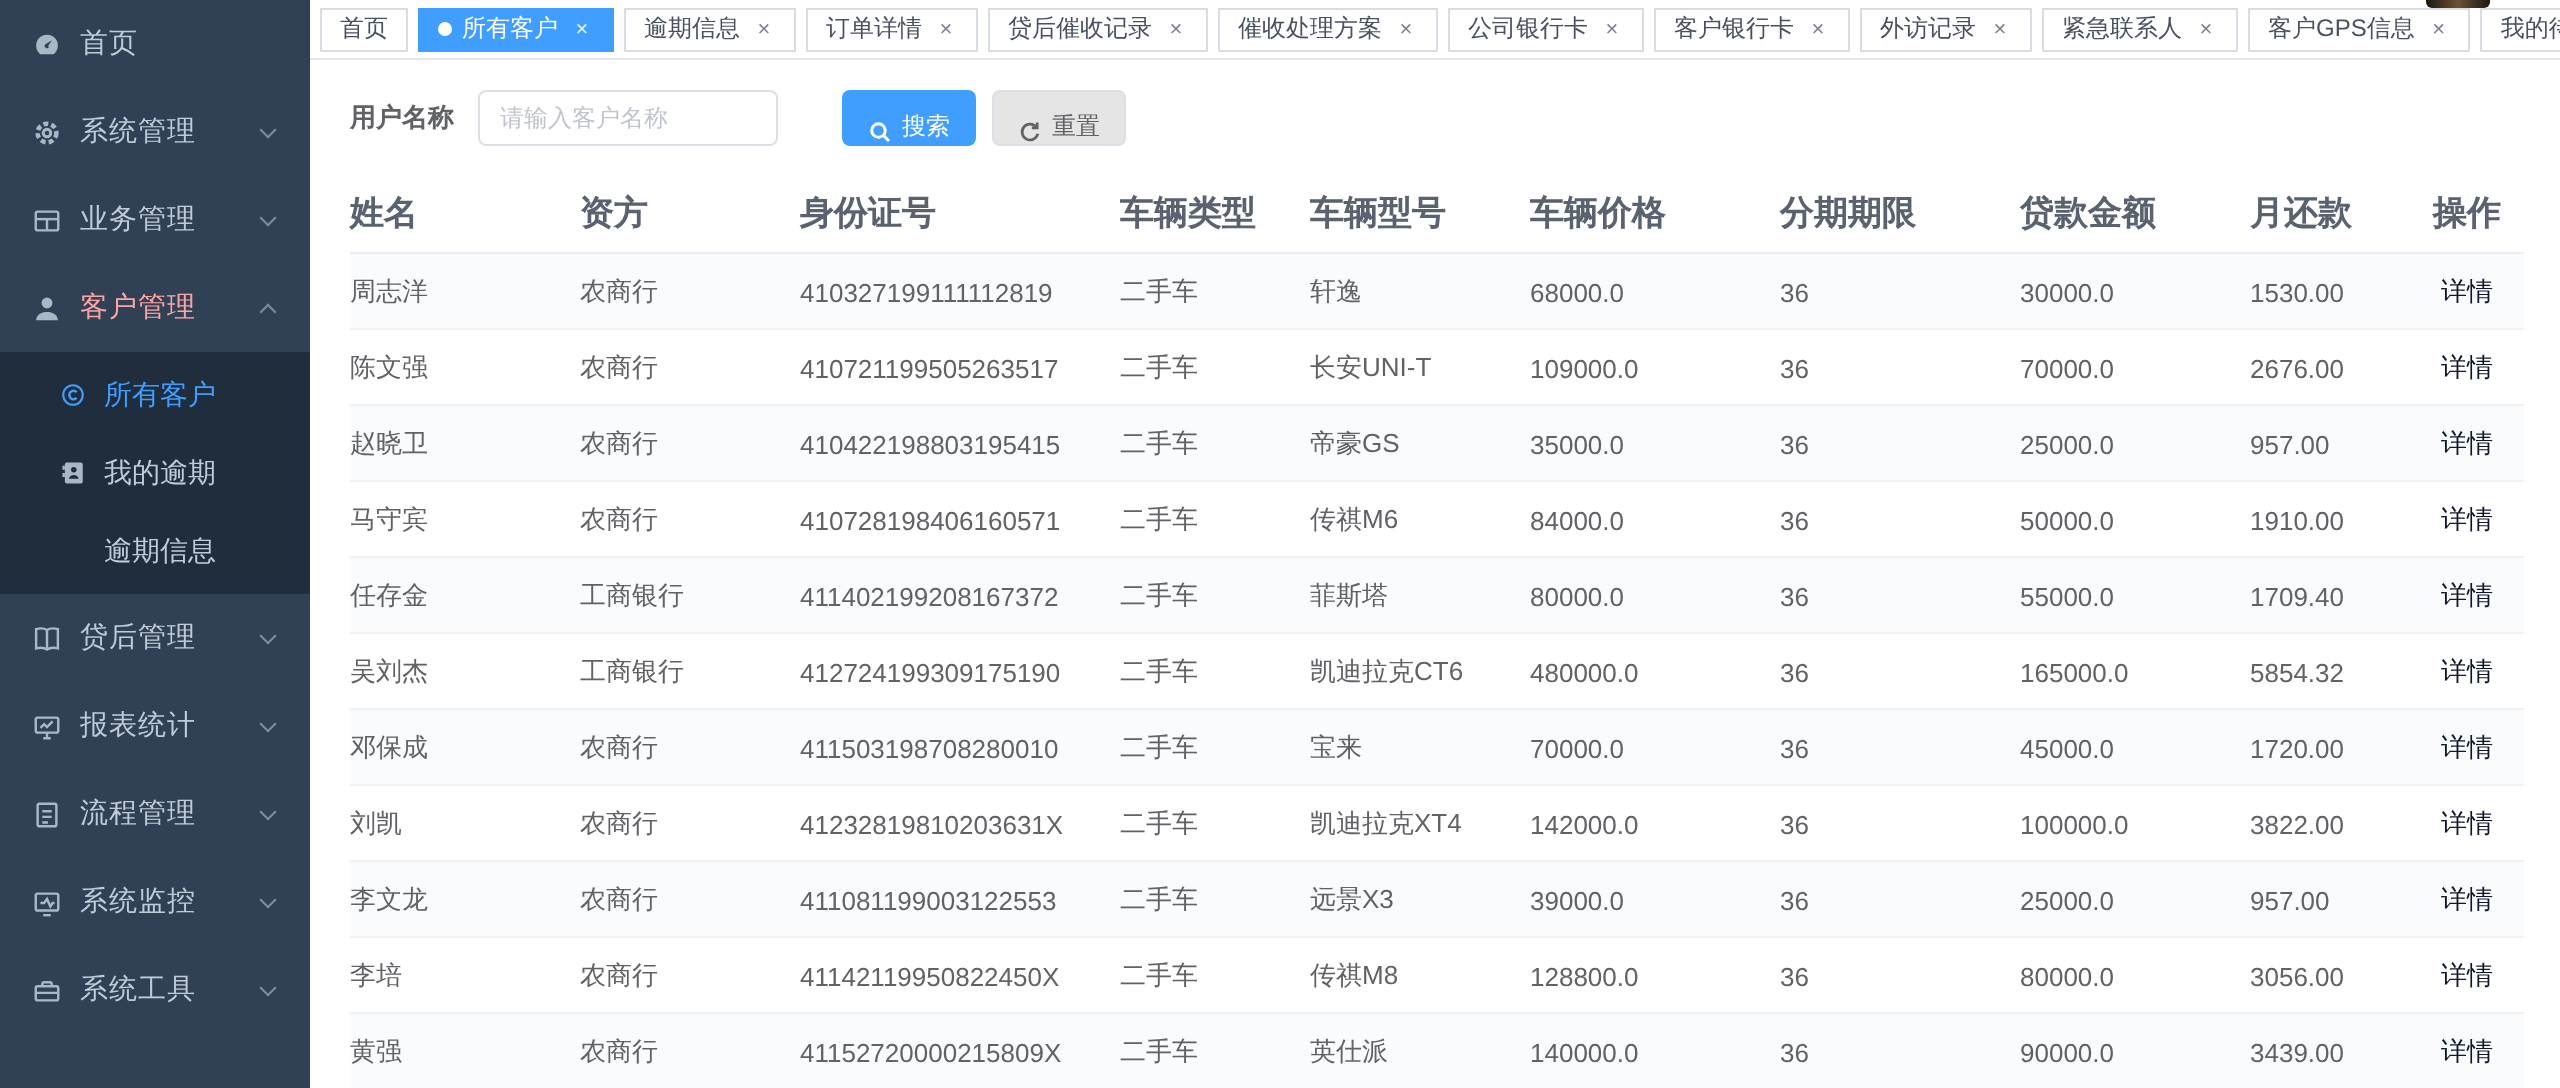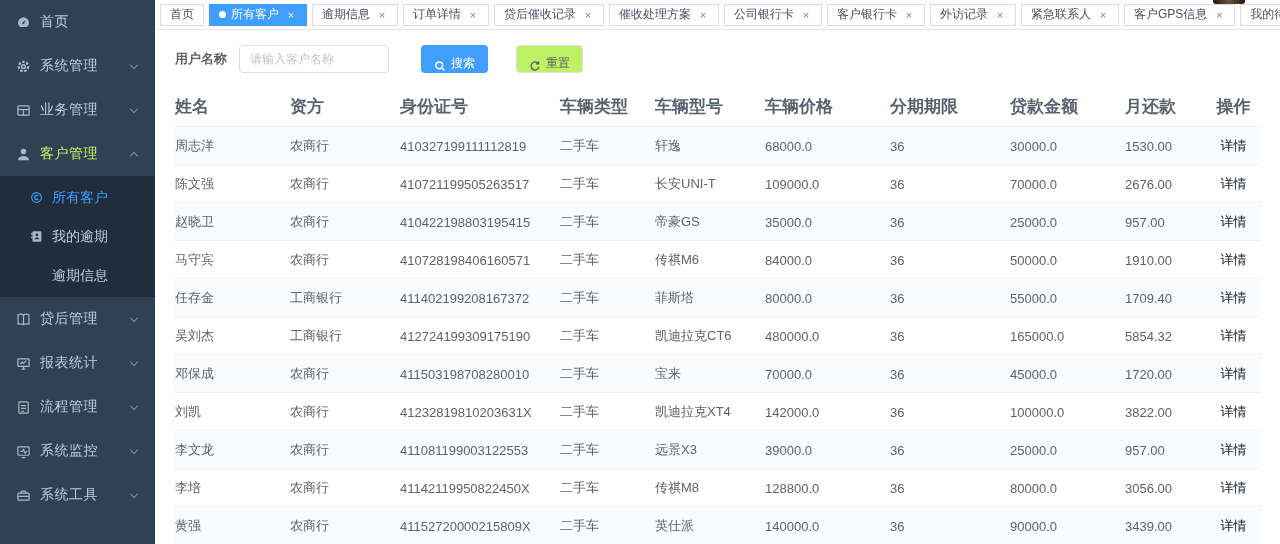--- a/index.html
+++ b/index.html
@@ -4,21 +4,21 @@
 <style>
   * { margin:0; padding:0; box-sizing:border-box; }
   body { font-family:"Liberation Sans","DejaVu Sans",sans-serif; background:#fff; }
   .app { position:relative; width:1280px; height:544px; overflow:hidden; background:#fff; display:flex; }
 
   
   .sidebar { width:155px; height:100%; background:#304156; flex:0 0 155px; overflow:hidden; }
   .side-item { height:44px; display:flex; align-items:center; padding-left:16px; color:#bfcbd9; font-size:14px; cursor:pointer; }
   .side-item .sicon { width:24px; display:flex; align-items:center; color:#aab8c5; flex:0 0 24px; }
   .side-item .slabel { flex:1; letter-spacing:.5px; }
-  .side-item.active-parent .slabel { color:#bef264; }
+  .side-item.active-parent .slabel { color:#fca5a5; }
   .chev { display:inline-block; width:6px; height:6px; border-right:1.4px solid #7e8c9d; border-bottom:1.4px solid #7e8c9d; margin-right:18px; }
   .chev.down { transform:rotate(45deg); margin-bottom:3px; }
   .chev.up { transform:rotate(-135deg); margin-top:3px; }
   .submenu { background:#1f2d3d; padding:2px 0; }
   .sub-item { height:39px; display:flex; align-items:center; padding-left:30px; color:#bfcbd9; font-size:14px; cursor:pointer; }
   .sub-item .sicon { width:22px; display:flex; align-items:center; color:#aab8c5; flex:0 0 22px; }
   .sub-item.active { color:#409EFF; }
   .sub-item.active .sicon { color:#409EFF; }
   .sub-item.noicon { padding-left:52px; }
 
@@ -34,21 +34,21 @@
   .avatar-cutoff { position:absolute; top:0; left:1213px; width:32px; height:4px; background:linear-gradient(90deg,#1c1712,#6b5233,#1c1712); border-radius:0 0 3px 3px; z-index:5; }
 
   .content { flex:1; background:#fff; padding:0 18px 0 20px; overflow:hidden; }
 
   .search-row { display:flex; align-items:center; height:56px; padding-top:2px; }
   .search-label { font-size:13px; font-weight:bold; color:#606266; margin-right:12px; }
   .search-input { width:150px; height:28px; border:1px solid #dcdfe6; border-radius:4px; padding:4px 10px; font-size:12px; color:#606266; outline:none; font-family:inherit; }
   .search-input::placeholder { color:#c0c4cc; }
   .btn { display:inline-flex; align-items:flex-end; gap:5px; height:28px; padding:0 12px; border-radius:4px; font-size:12px; cursor:pointer; border:1px solid transparent; font-family:inherit; }
   .btn-search { background:#409EFF; color:#fff; margin-left:32px; }
-  .btn-reset { background:#bef264; color:#606266; border-color:#dcdfe6; margin-left:28px; }
+  .btn-reset { background:#e5e5e5; color:#606266; border-color:#dcdfe6; margin-left:8px; }
 
   table.data { width:100%; border-collapse:collapse; table-layout:fixed; }
   table.data th { text-align:left; font-size:17px; font-weight:bold; color:#5a6270; padding:9px 0 8px; border-bottom:1px solid #ebeef5; }
   table.data td { font-size:13px; color:#606266; padding:10px 0 9px; border-bottom:1px solid #f0f1f3; overflow:hidden; white-space:nowrap; }
   table.data th:last-child, table.data td:last-child { text-align:center; }
   table.data tbody tr:nth-child(odd) td { background:#fafbfc; }
   a.detail-link { color:#0f172a; text-decoration:none; font-size:13px; cursor:pointer; }
 </style>
 </head>
 <body>

